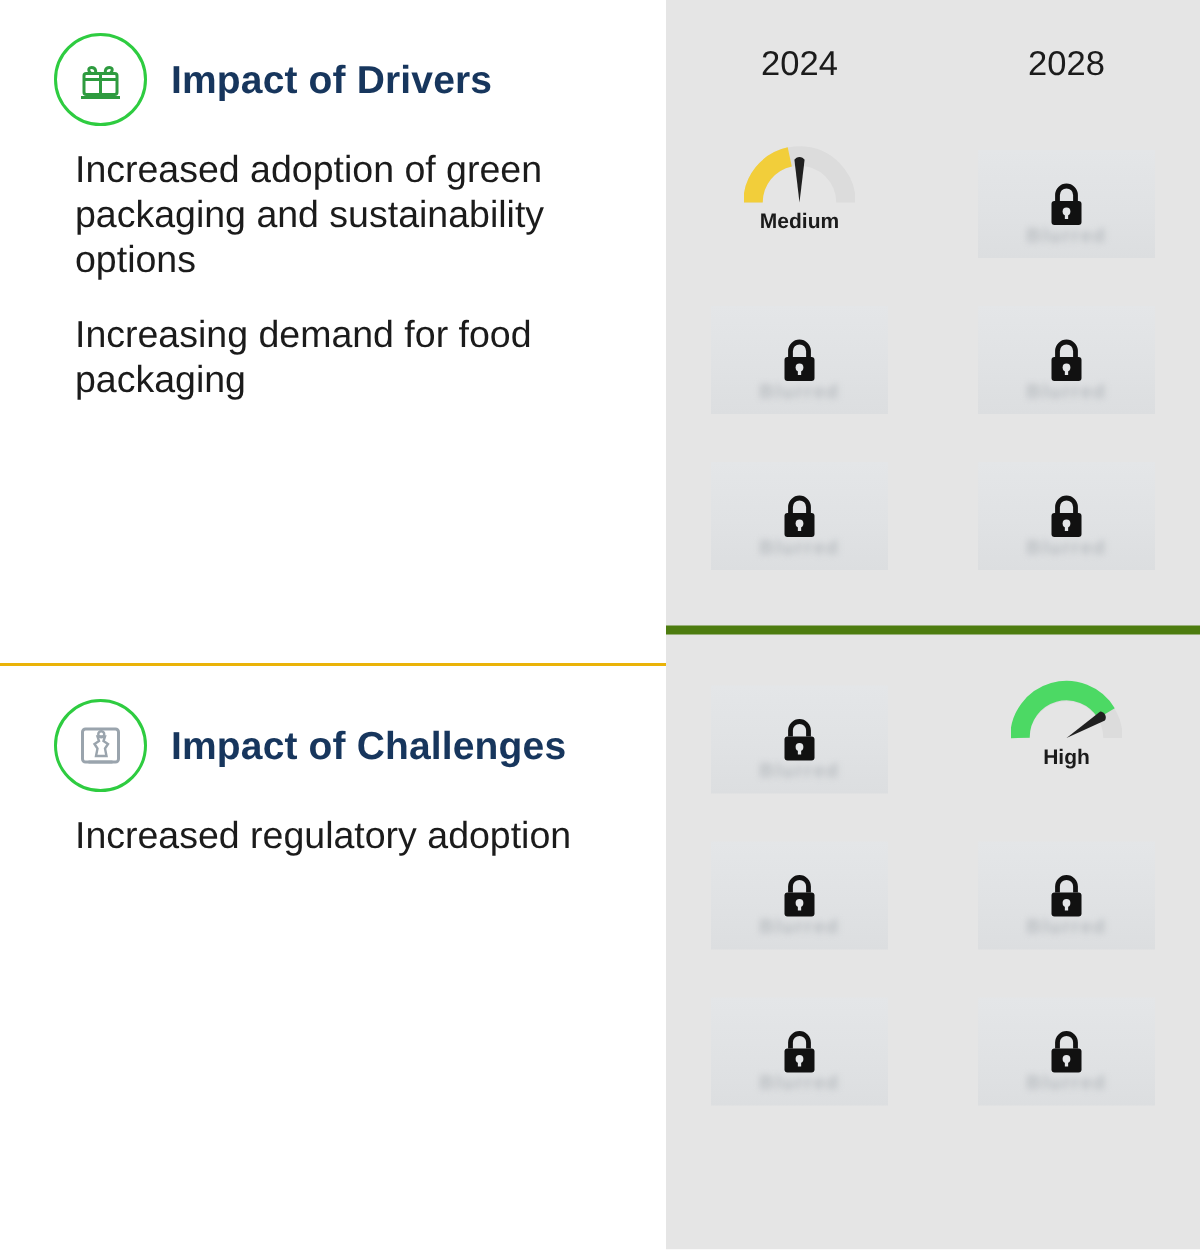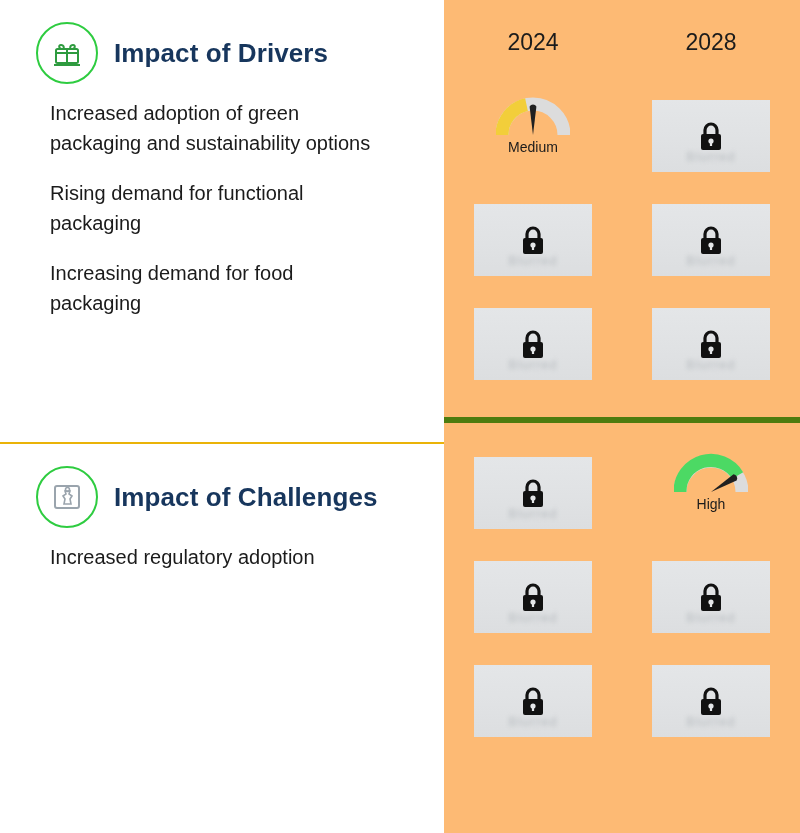--- a/index.html
+++ b/index.html
@@ -59,32 +59,32 @@
     font-weight: bold;
     letter-spacing: 0.1px;
     white-space: nowrap;
   }
   .items {
     margin-top: 14px;
     padding-left: 50px;
     padding-right: 40px;
   }
   .item {
-    font-size: 20px;
+    font-size: 25px;
     line-height: 30px;
     color: #1b1b1b;
     margin-bottom: 20px;
     max-width: 340px;
   }
 
   
   .right-col {
     width: 356px;
     height: 833px;
-    background: #fdba74;
+    background: #e5e5e5;
     position: relative;
     box-sizing: border-box;
   }
   .year-head {
     display: flex;
     height: 84px;
     align-items: center;
   }
   .year-label {
     flex: 1;
@@ -100,20 +100,21 @@
   .row {
     display: flex;
     height: 104px;
     align-items: center;
   }
   .cell {
     flex: 1;
     display: flex;
     align-items: center;
     justify-content: center;
+    font-weight: bold;
   }
   
   .locked {
     position: relative;
     width: 118px;
     height: 72px;
     background: linear-gradient(180deg,#e4e6e8 0%, #e0e2e4 55%, #dcdee0 100%);
     display: flex;
     align-items: center;
     justify-content: center;
@@ -167,21 +168,20 @@
             <path d="M6 17h22" stroke="#2e9b3f" stroke-width="2"></path>
             <path d="M17 13v14" stroke="#2e9b3f" stroke-width="2"></path>
             <path d="M12 13c-3 0-4-4-1-4s4 4 1 4zM22 13c3 0 4-4 1-4s-4 4-1 4z" fill="none" stroke="#2e9b3f" stroke-width="2"></path>
             <path d="M4 29h26" stroke="#2e9b3f" stroke-width="2"></path>
           </svg>
         </div>
         <div class="section-title">Impact of Drivers</div>
       </div>
       <div class="items">
         <div class="item">Increased adoption of green packaging and sustainability options</div>
-        <div class="item">Rising demand for functional packaging</div>
         <div class="item">Increasing demand for food packaging</div>
       </div>
     </div>
 
     <div class="section challenges">
       <div class="section-head">
         <div class="badge-icon">
           <svg width="34" height="34" viewBox="0 0 34 34" aria-hidden="true">
             <rect x="5" y="6" width="24" height="22" rx="2" fill="none" stroke="#9aa4ad" stroke-width="2"></rect>
             <path d="M14 24h7l-1-5 2-3-3-2 1-3h-5l1 3-3 2 2 3z" fill="none" stroke="#9aa4ad" stroke-width="1.6"></path>

